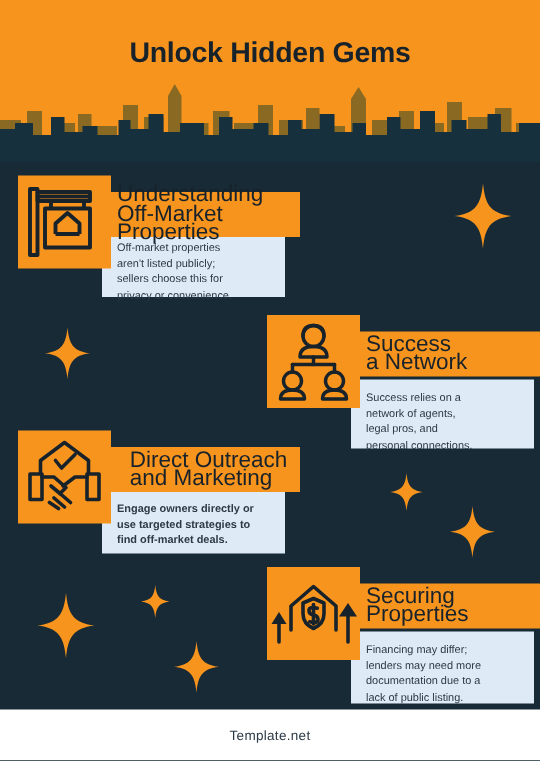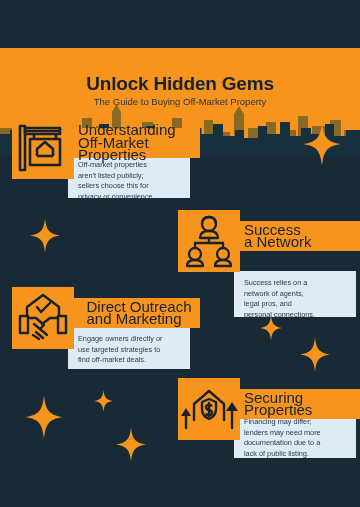--- a/index.html
+++ b/index.html
@@ -22,21 +22,20 @@
   }
 
   
   .header {
     position: absolute;
     left: 0; top: 0;
     width: 360px;
     height: 108px;
     background: #F7941D;
     overflow: hidden;
-    margin-top: 48px;
   }
   .header-title {
     position: absolute;
     left: 0; top: 25px;
     width: 360px;
     text-align: center;
     font-size: 19px;
     font-weight: bold;
     letter-spacing: -0.2px;
     color: #17222b;
@@ -118,21 +117,20 @@
     letter-spacing: 0.2px;
   }
 </style>
 </head>
 <body>
 
 <div class="poster">
 
   <div class="header">
     <div class="header-title">Unlock Hidden Gems</div>
-    <div class="header-sub">The Guide to Buying Off-Market Property</div>
 
     <svg class="skyline" viewBox="0 0 360 56" preserveAspectRatio="none">
 
       <g fill="#8A6A22">
         <rect x="0" y="28" width="14" height="28"></rect>
         <rect x="18" y="22" width="10" height="34"></rect>
         <rect x="34" y="30" width="16" height="26"></rect>
         <rect x="52" y="24" width="9" height="32"></rect>
         <rect x="64" y="32" width="14" height="24"></rect>
         <rect x="82" y="18" width="10" height="38"></rect>
@@ -265,21 +263,21 @@
           <path d="M9 56 Q9 50 17 50 Q25 50 25 56 Z"></path>
           <circle cx="45" cy="44" r="6"></circle>
           <path d="M37 56 Q37 50 45 50 Q53 50 53 56 Z"></path>
         </g>
       </svg>
     </div>
     <div class="title-bar" style="left:234px; top:221px; width:122px; height:30px; padding-left:10px;">
       <div class="title-text">Success
 a Network</div>
     </div>
-    <div class="body-box" style="left:234px; top:256px; width:122px; height:46px; padding:7px 0 15px 10px; box-sizing:border-box;margin-top:15px;">
+    <div class="body-box" style="left:234px; top:238px; width:122px; height:46px; padding:7px 0 15px 10px; box-sizing:border-box;margin-top:15px;">
       <div class="body-text">Success relies on a
 network of agents,
 legal pros, and
 personal connections.</div>
     </div>
   </div>
 
   <div class="card">
     <div class="icon-box" style="left:12px; top:287px; width:62px; height:62px;">
       <svg width="62" height="62" viewBox="0 0 62 62">
@@ -291,21 +289,21 @@
           <path d="M16 31 L24 31 L32 38 L28 42 L22 37"></path>
           <path d="M46 31 L38 31 L30 37"></path>
           <path d="M28 42 L35 48 M24 45 L31 51 M21 48 L27 52"></path>
         </g>
       </svg>
     </div>
     <div class="title-bar" style="left:68px; top:298px; width:122px; height:30px; padding-left:10px;justify-content:center;">
       <div class="title-text">Direct Outreach
 and Marketing</div>
     </div>
-    <div class="body-box" style="left:68px; top:327px; width:122px; height:42px; padding:7px 0 0 10px; box-sizing:border-box;">
+    <div class="body-box" style="left:68px; top:327px; width:122px; height:42px; padding:7px 0 0 10px; box-sizing:border-box;font-weight:bold;">
       <div class="body-text">Engage owners directly or
 use targeted strategies to
 find off-market deals.</div>
     </div>
   </div>
 
   <div class="card">
     <div class="icon-box" style="left:178px; top:378px; width:62px; height:62px;">
       <svg width="62" height="62" viewBox="0 0 62 62">
         <g fill="none" stroke="#17222b" stroke-width="2.4" stroke-linejoin="round" stroke-linecap="round">
@@ -317,22 +315,25 @@
           <polygon points="8,30 3,38 13,38" fill="#17222b" stroke="none"></polygon>
           <polyline points="54,50 54,32"></polyline>
           <polygon points="54,24 48,33 60,33" fill="#17222b" stroke="none"></polygon>
         </g>
       </svg>
     </div>
     <div class="title-bar" style="left:234px; top:389px; width:122px; height:30px; padding-left:10px;">
       <div class="title-text">Securing
 Properties</div>
     </div>
-    <div class="body-box" style="left:234px; top:410px; width:122px; height:48px; padding:7px 0 0 10px; box-sizing:border-box;">
+    <div class="body-box" style="left:234px; top:421px; width:122px; height:48px; padding:7px 0 0 10px; box-sizing:border-box;">
       <div class="body-text">Financing may differ;
 lenders may need more
 documentation due to a
 lack of public listing.</div>
     </div>
   </div>
 
+  <div class="footer">
+    <div class="footer-text">Template.net</div>
+  </div>
 
 </div>
 
 </body></html>

